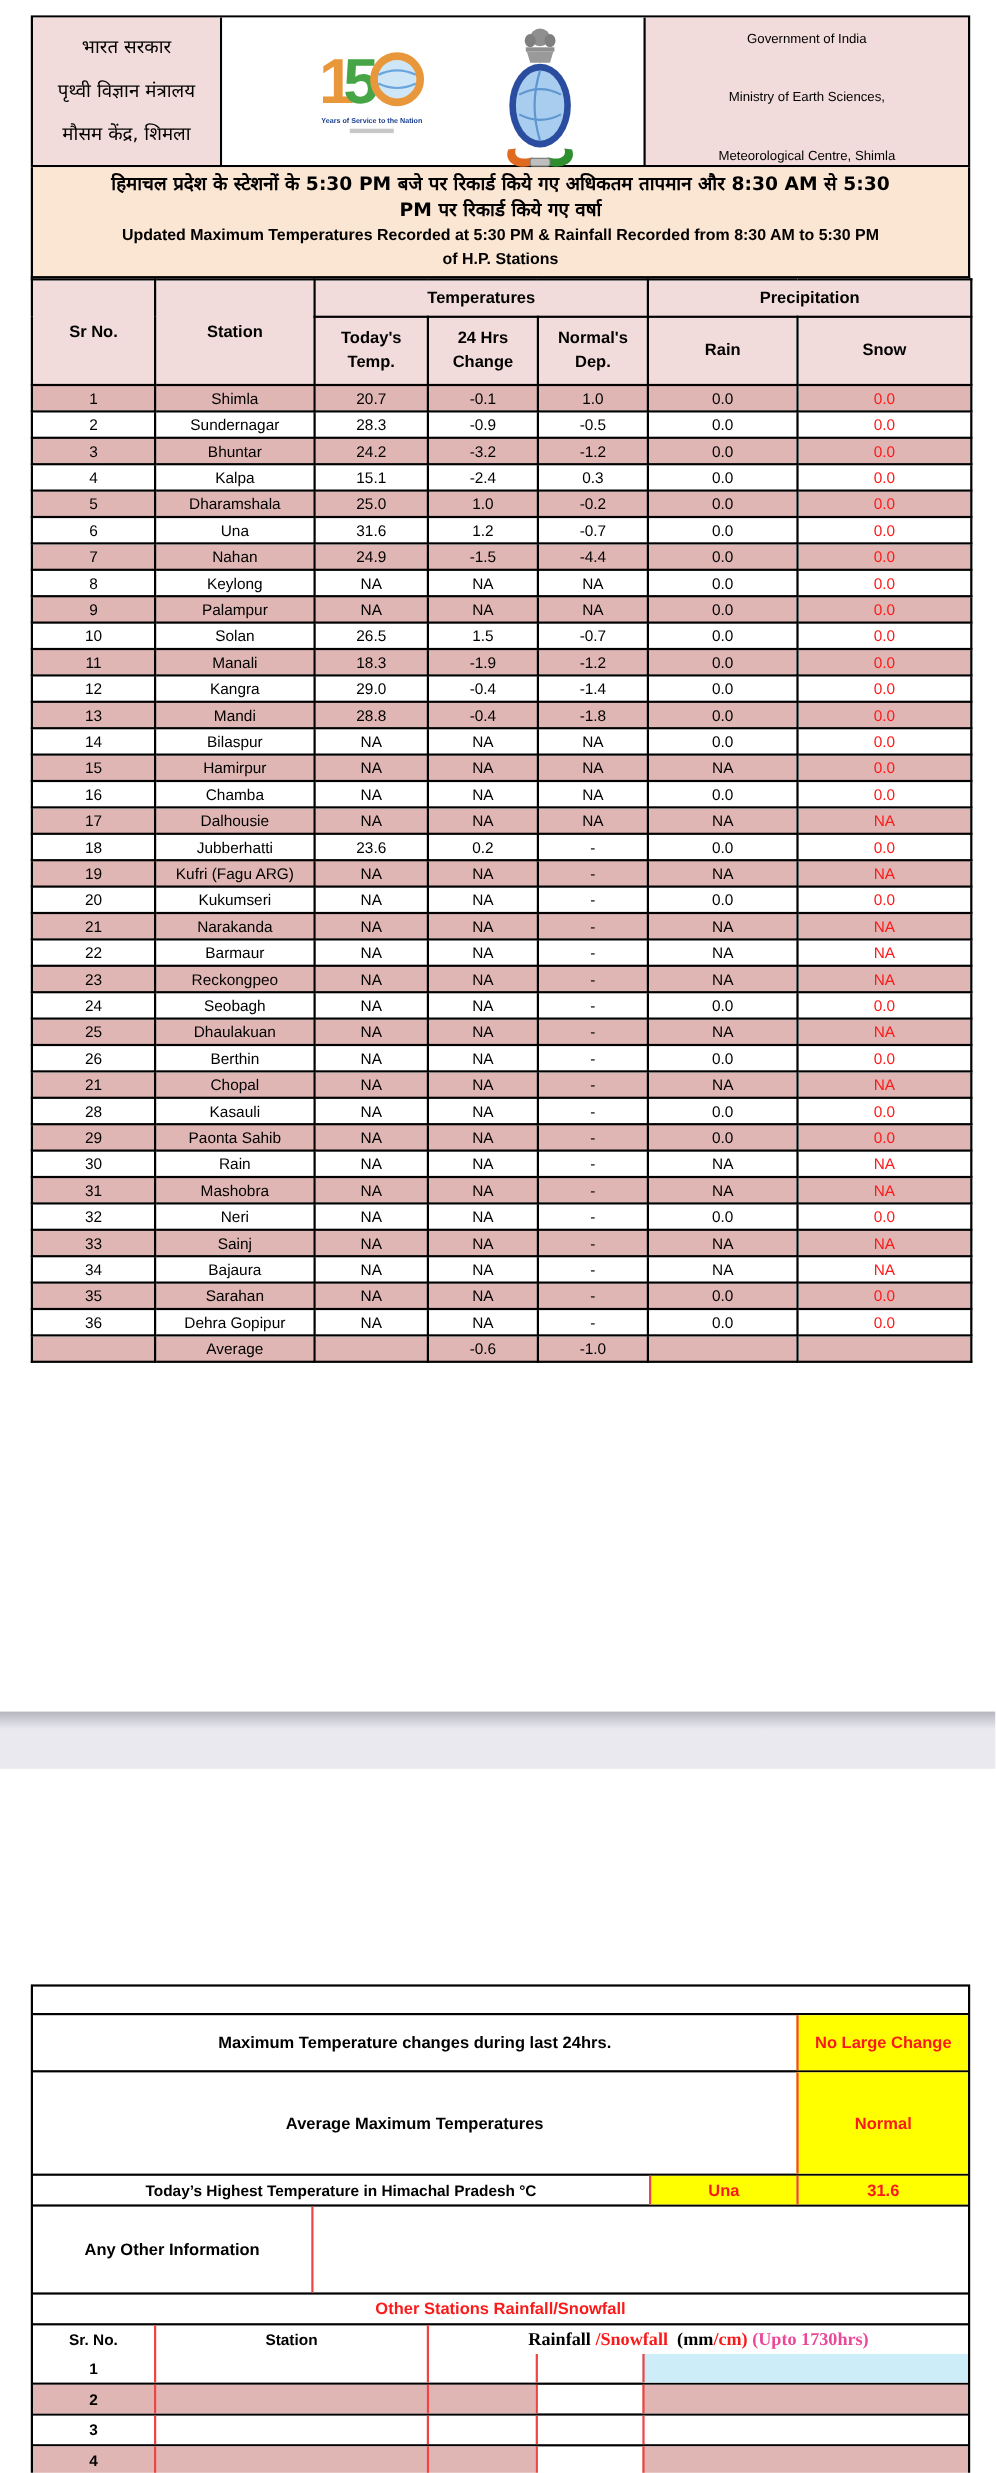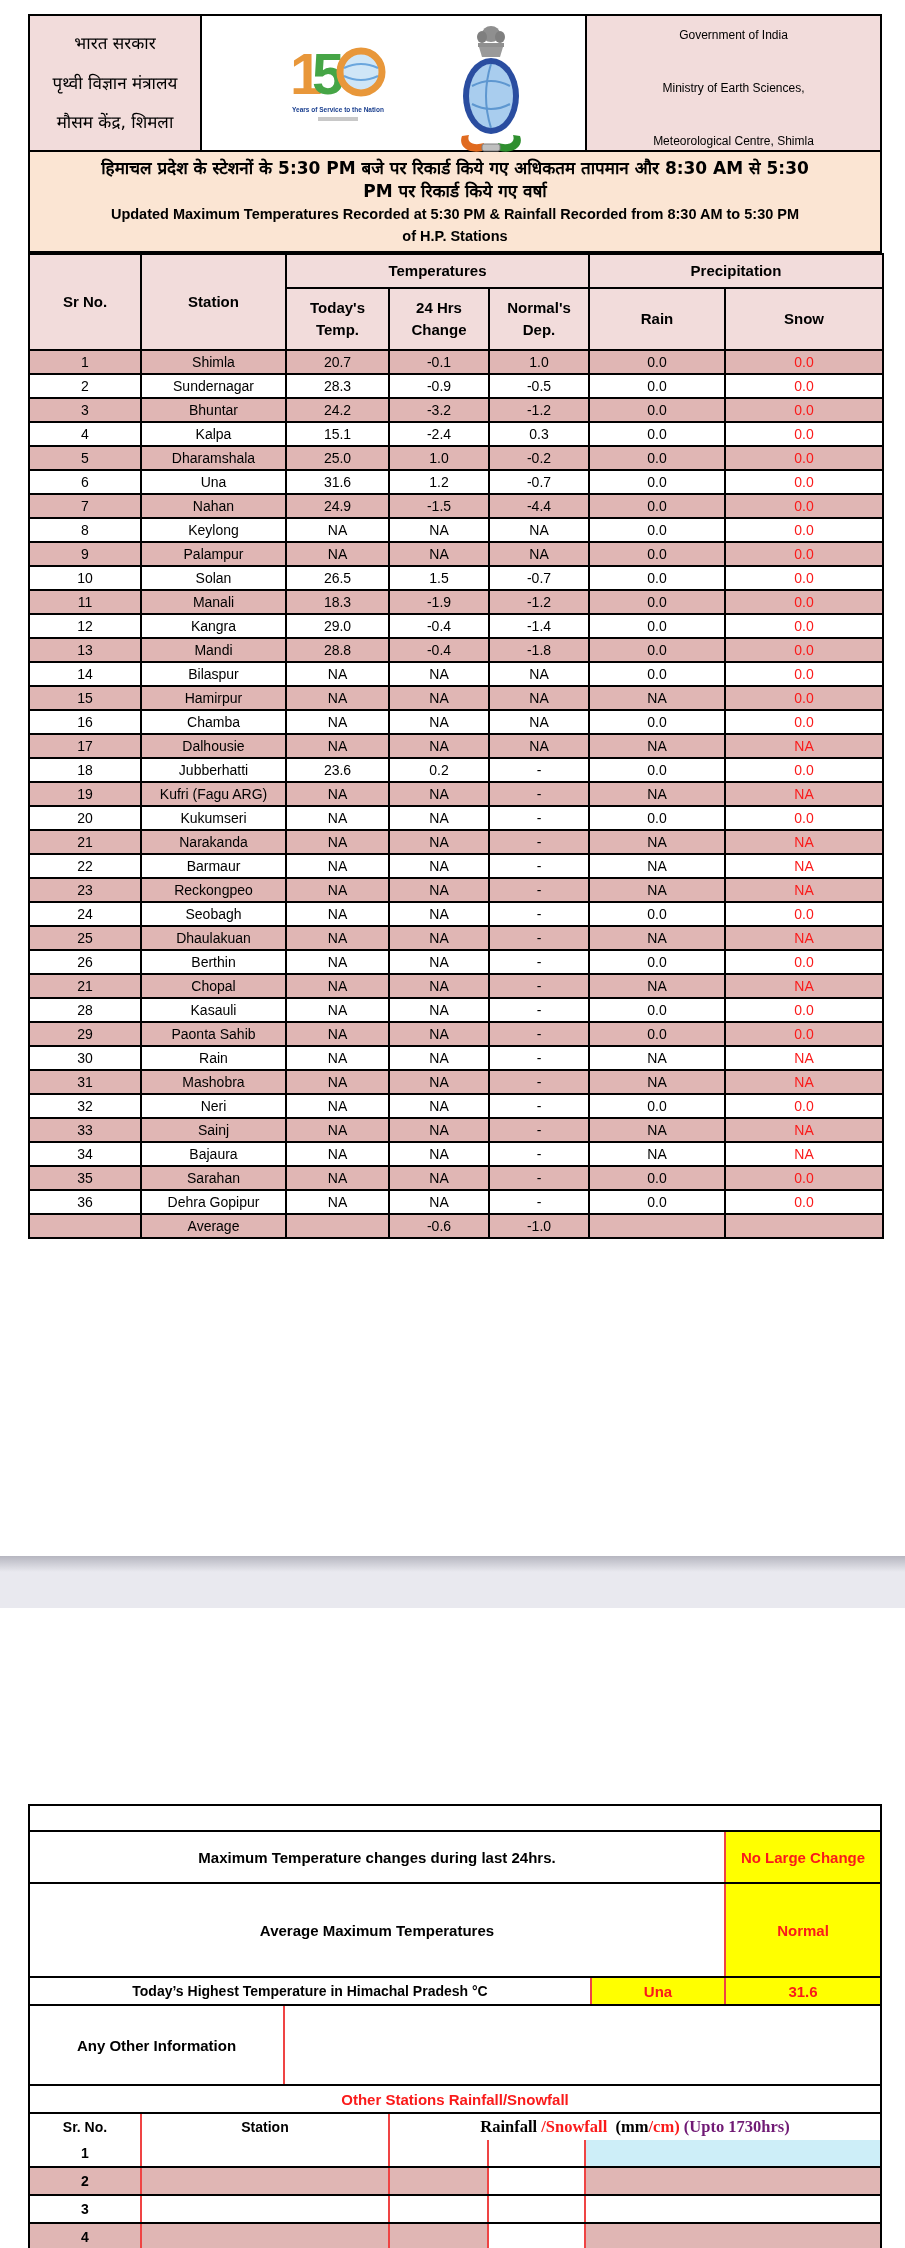--- a/index.html
+++ b/index.html
@@ -507,21 +507,21 @@
     <div class="bcell redtitle" style="flex:1">Other Stations Rainfall/Snowfall</div>
   </div>
   <div class="brow" style="height:26px">
     <div class="bcell osr" style="width:110px">Sr. No.</div>
     <div class="bcell osr" style="width:248px">Station</div>
     <div class="bcell serifhdr" style="flex:1">
         <span style="color: rgb(0, 0, 0); white-space: pre;">Rainfall </span>
         <span style="color: rgb(250, 26, 26); white-space: pre;">/Snowfall</span>
         <span style="color: rgb(0, 0, 0); white-space: pre;">  (mm</span>
         <span style="color: rgb(250, 26, 26); white-space: pre;">/cm)</span>
-        <span style="color: #701a75; white-space: pre;"> (Upto 1730hrs)</span>
+        <span style="color: #ec4899; white-space: pre;"> (Upto 1730hrs)</span>
       </div>
   </div>
   <div>
       <div class="brow" style="height: 26px;">
         <div class="bcell osr" style="width: 110px;">1</div>
         <div class="bcell osr" style="width: 248px;"></div>
         <div class="bcell osr" style="width: 99px;"></div>
         <div class="bcell osr" style="width: 97px;"></div>
         <div class="bcell osr bluec" style="flex: 1 1 0%;"></div>
       </div>

